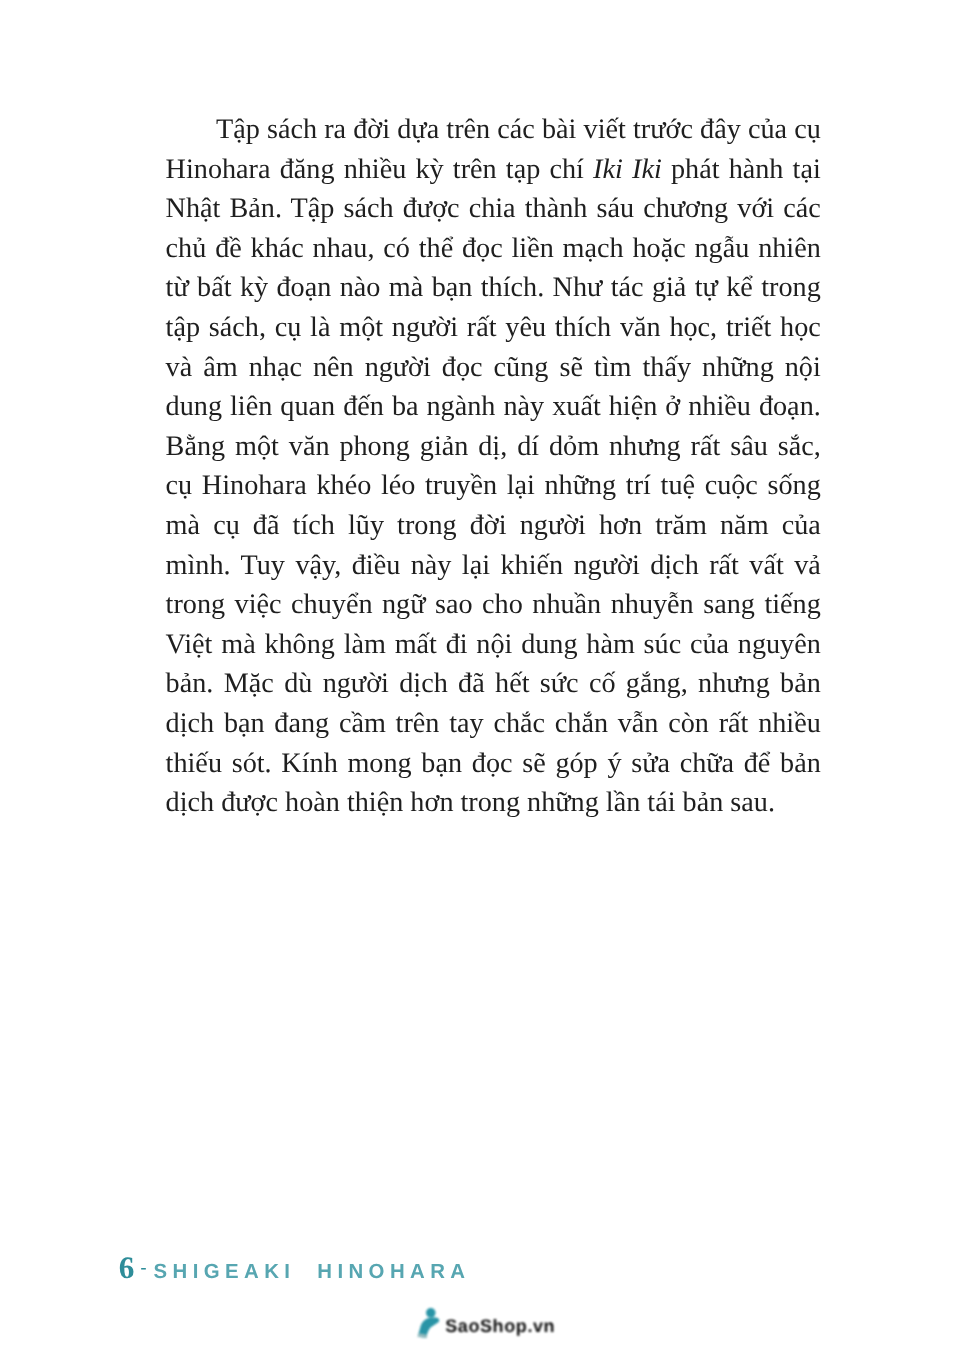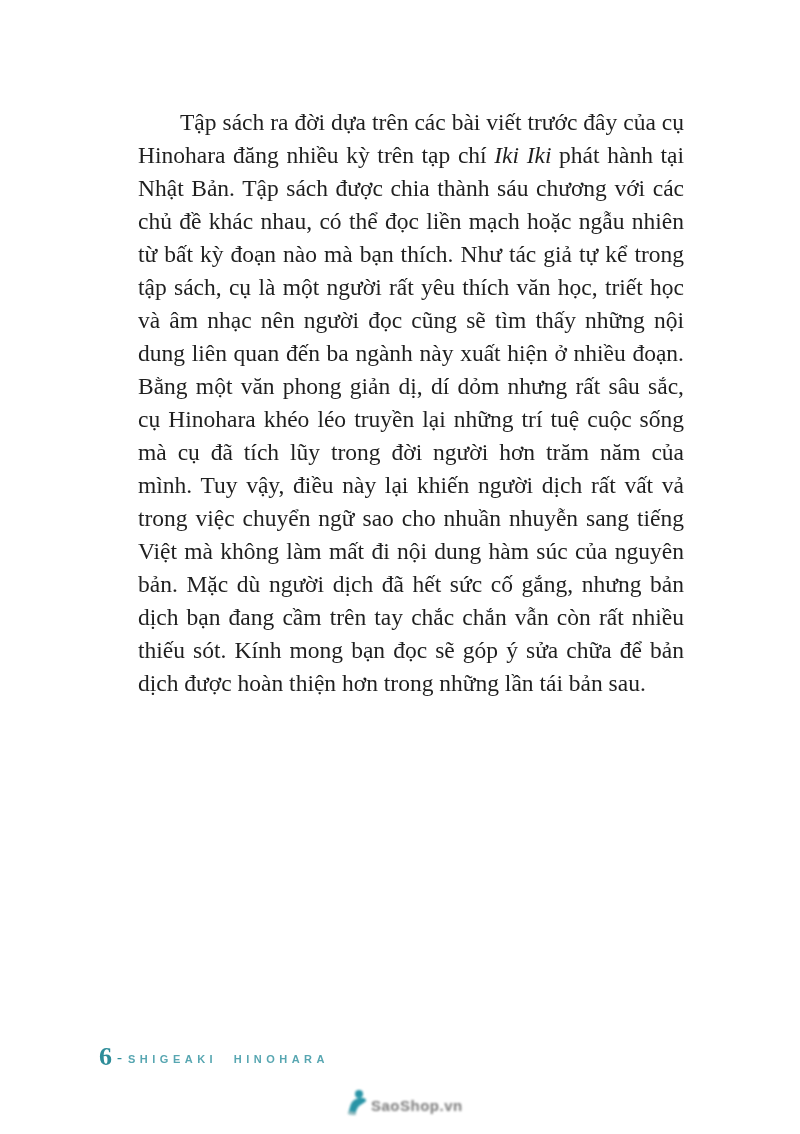--- a/index.html
+++ b/index.html
@@ -27,21 +27,21 @@
     top: 78px;
     width: 546px;
     font-size: 23.5px;
     line-height: 33px;
     text-align: justify;
   }
   p.para {
     margin: 0;
   }
   p.para.indent {
-    margin-top: 28px;
+    margin-top: 14px;
     text-indent: 42px;
   }
   .italic {
     font-style: italic;
   }
   .signature {
     margin-top: 30px;
     text-align: right;
     font-size: 23.5px;
   }
@@ -60,21 +60,21 @@
   }
   .footer-sep {
     font-size: 15px;
     font-weight: bold;
     color: #2e8d99;
     margin: 0 6px 0 5px;
     line-height: 1;
   }
   .book-title {
     font-family: "Liberation Sans", sans-serif;
-    font-size: 11px;
+    font-size: 17px;
     font-weight: 600;
     letter-spacing: 4.5px;
     word-spacing: 9px;
     color: #57a6b1;
     padding-top: 5px;
     line-height: 1;
   }
   .watermark {
     position: absolute;
     left: 346px;
@@ -87,21 +87,21 @@
   .wm-icon {
     display: inline-block;
   }
   .wm-icon svg {
     display: block;
   }
   .wm-text {
     font-family: "Liberation Sans", sans-serif;
     font-weight: bold;
     font-size: 15px;
-    color: #737373;
+    color: #000000;
     margin-left: 3px;
     letter-spacing: 0.5px;
     line-height: 1.4;
   }
 </style>
 </head>
 <body>
 
 <div class="page">
 

